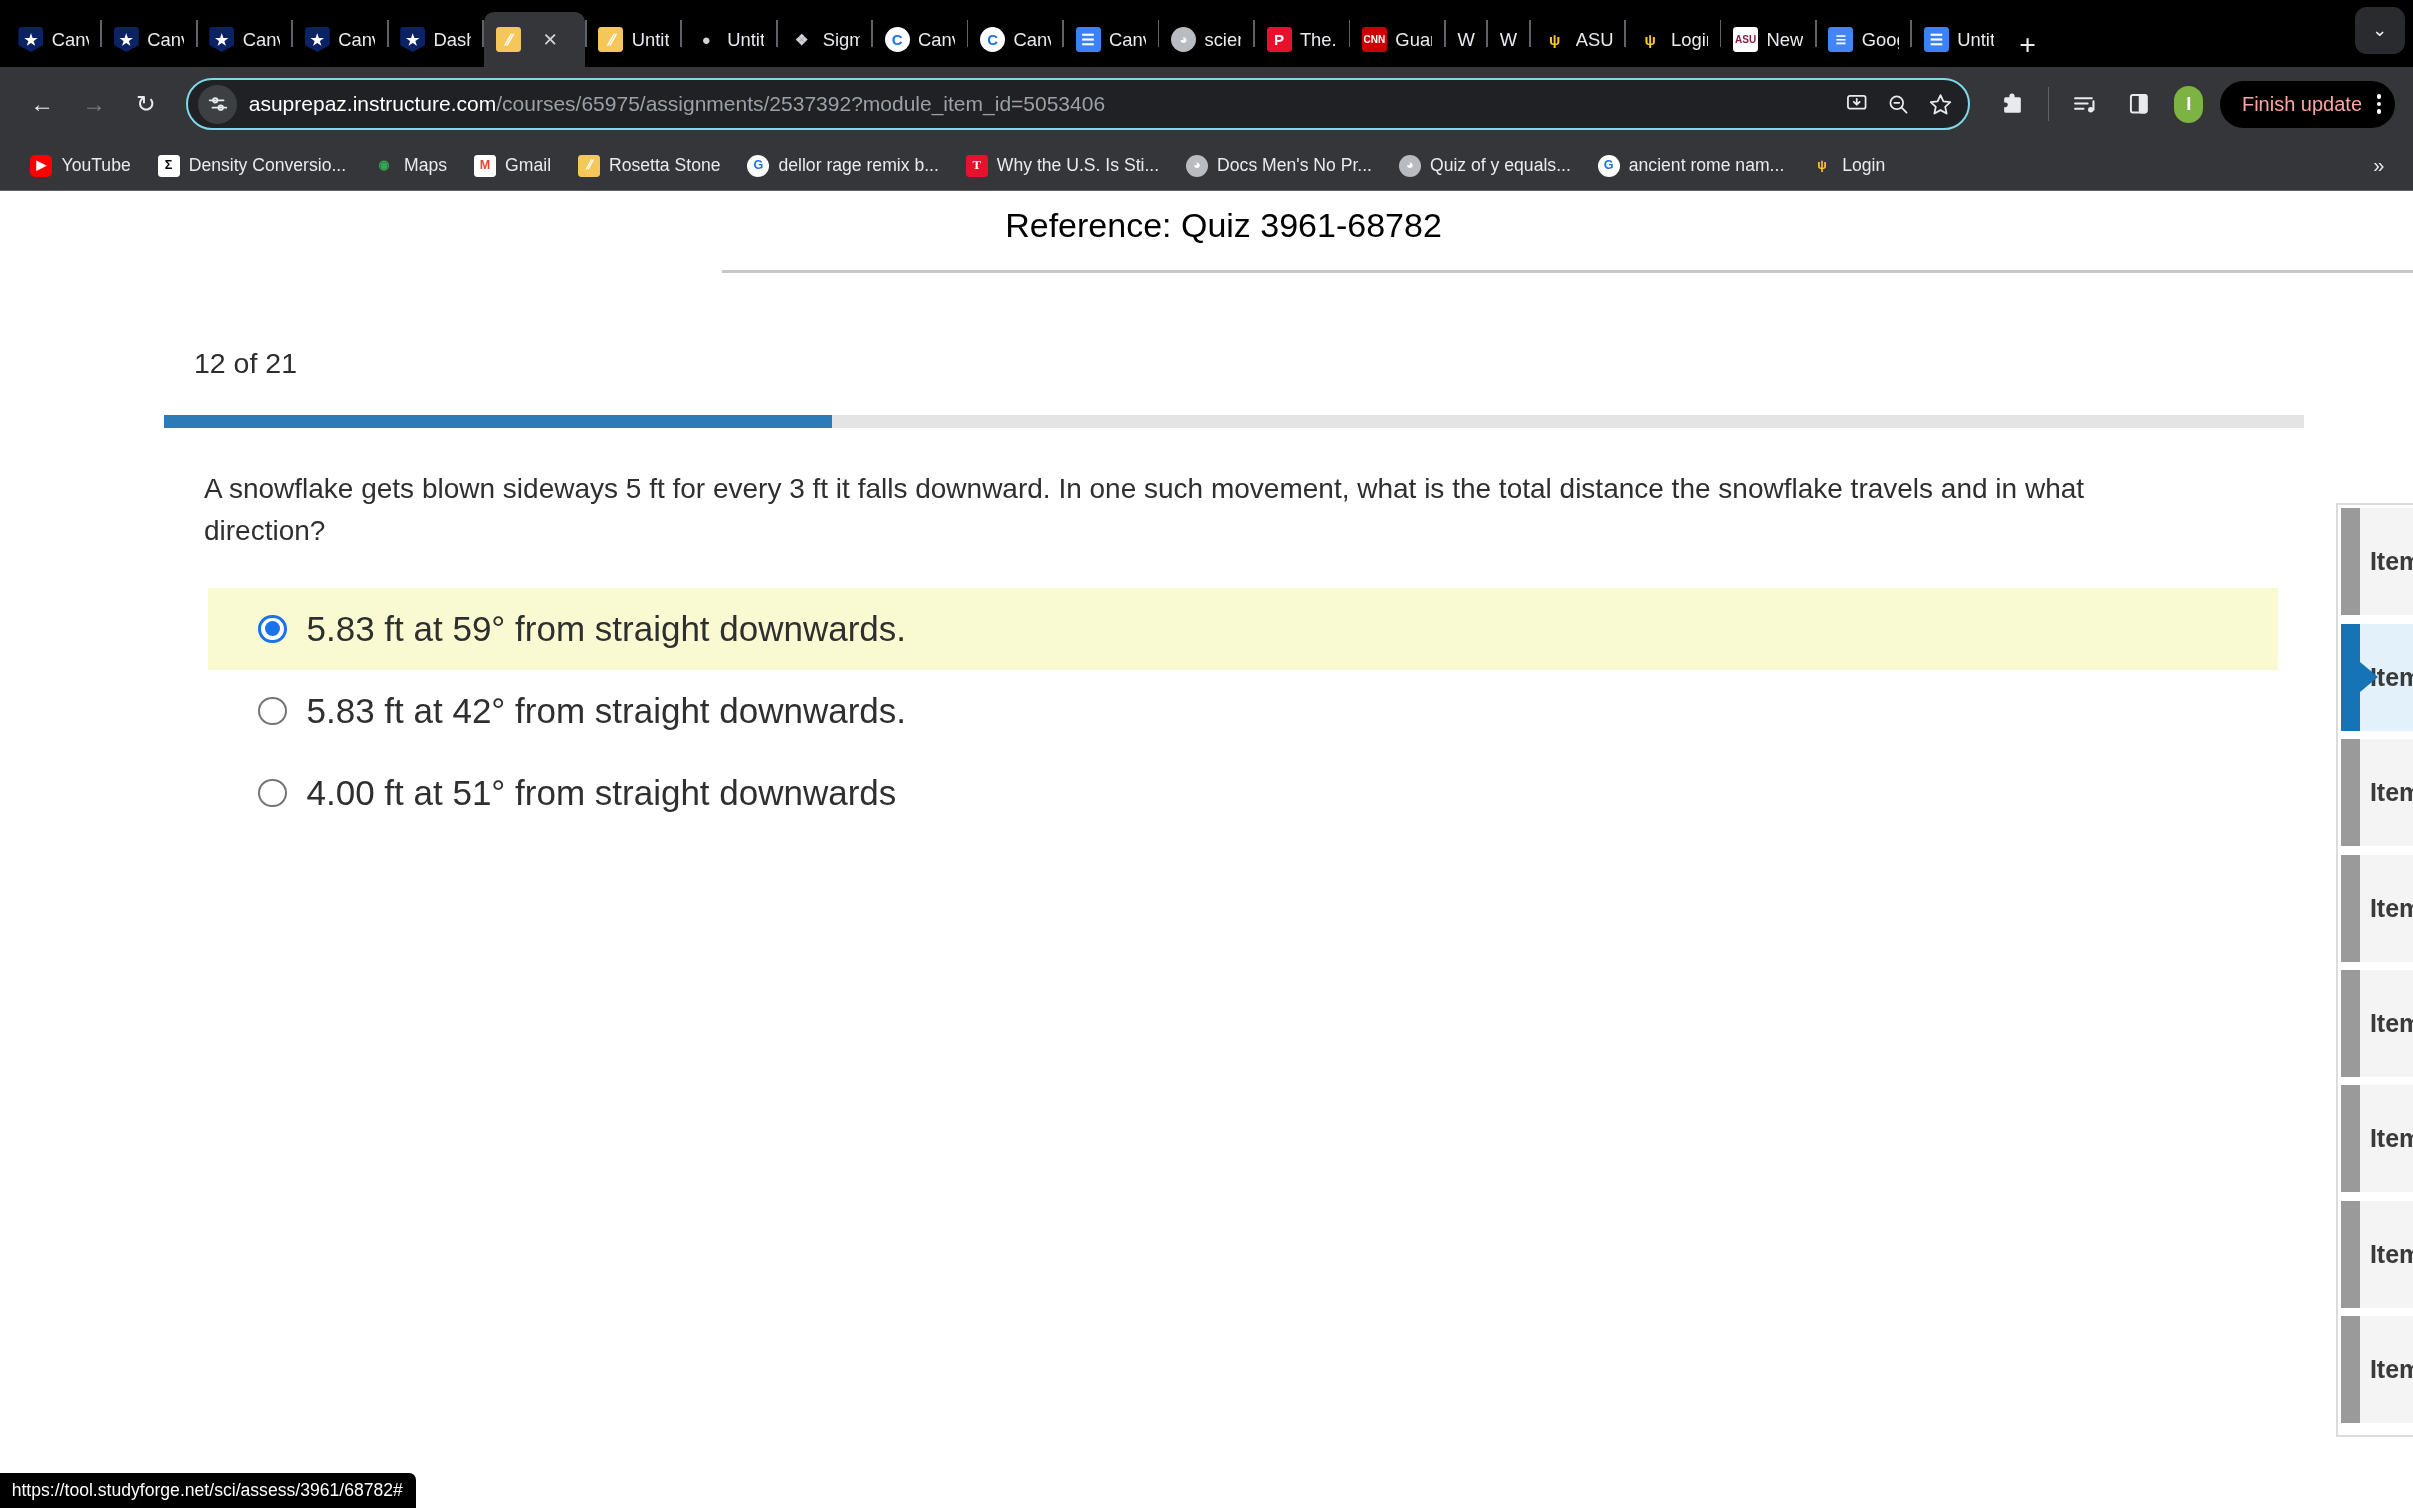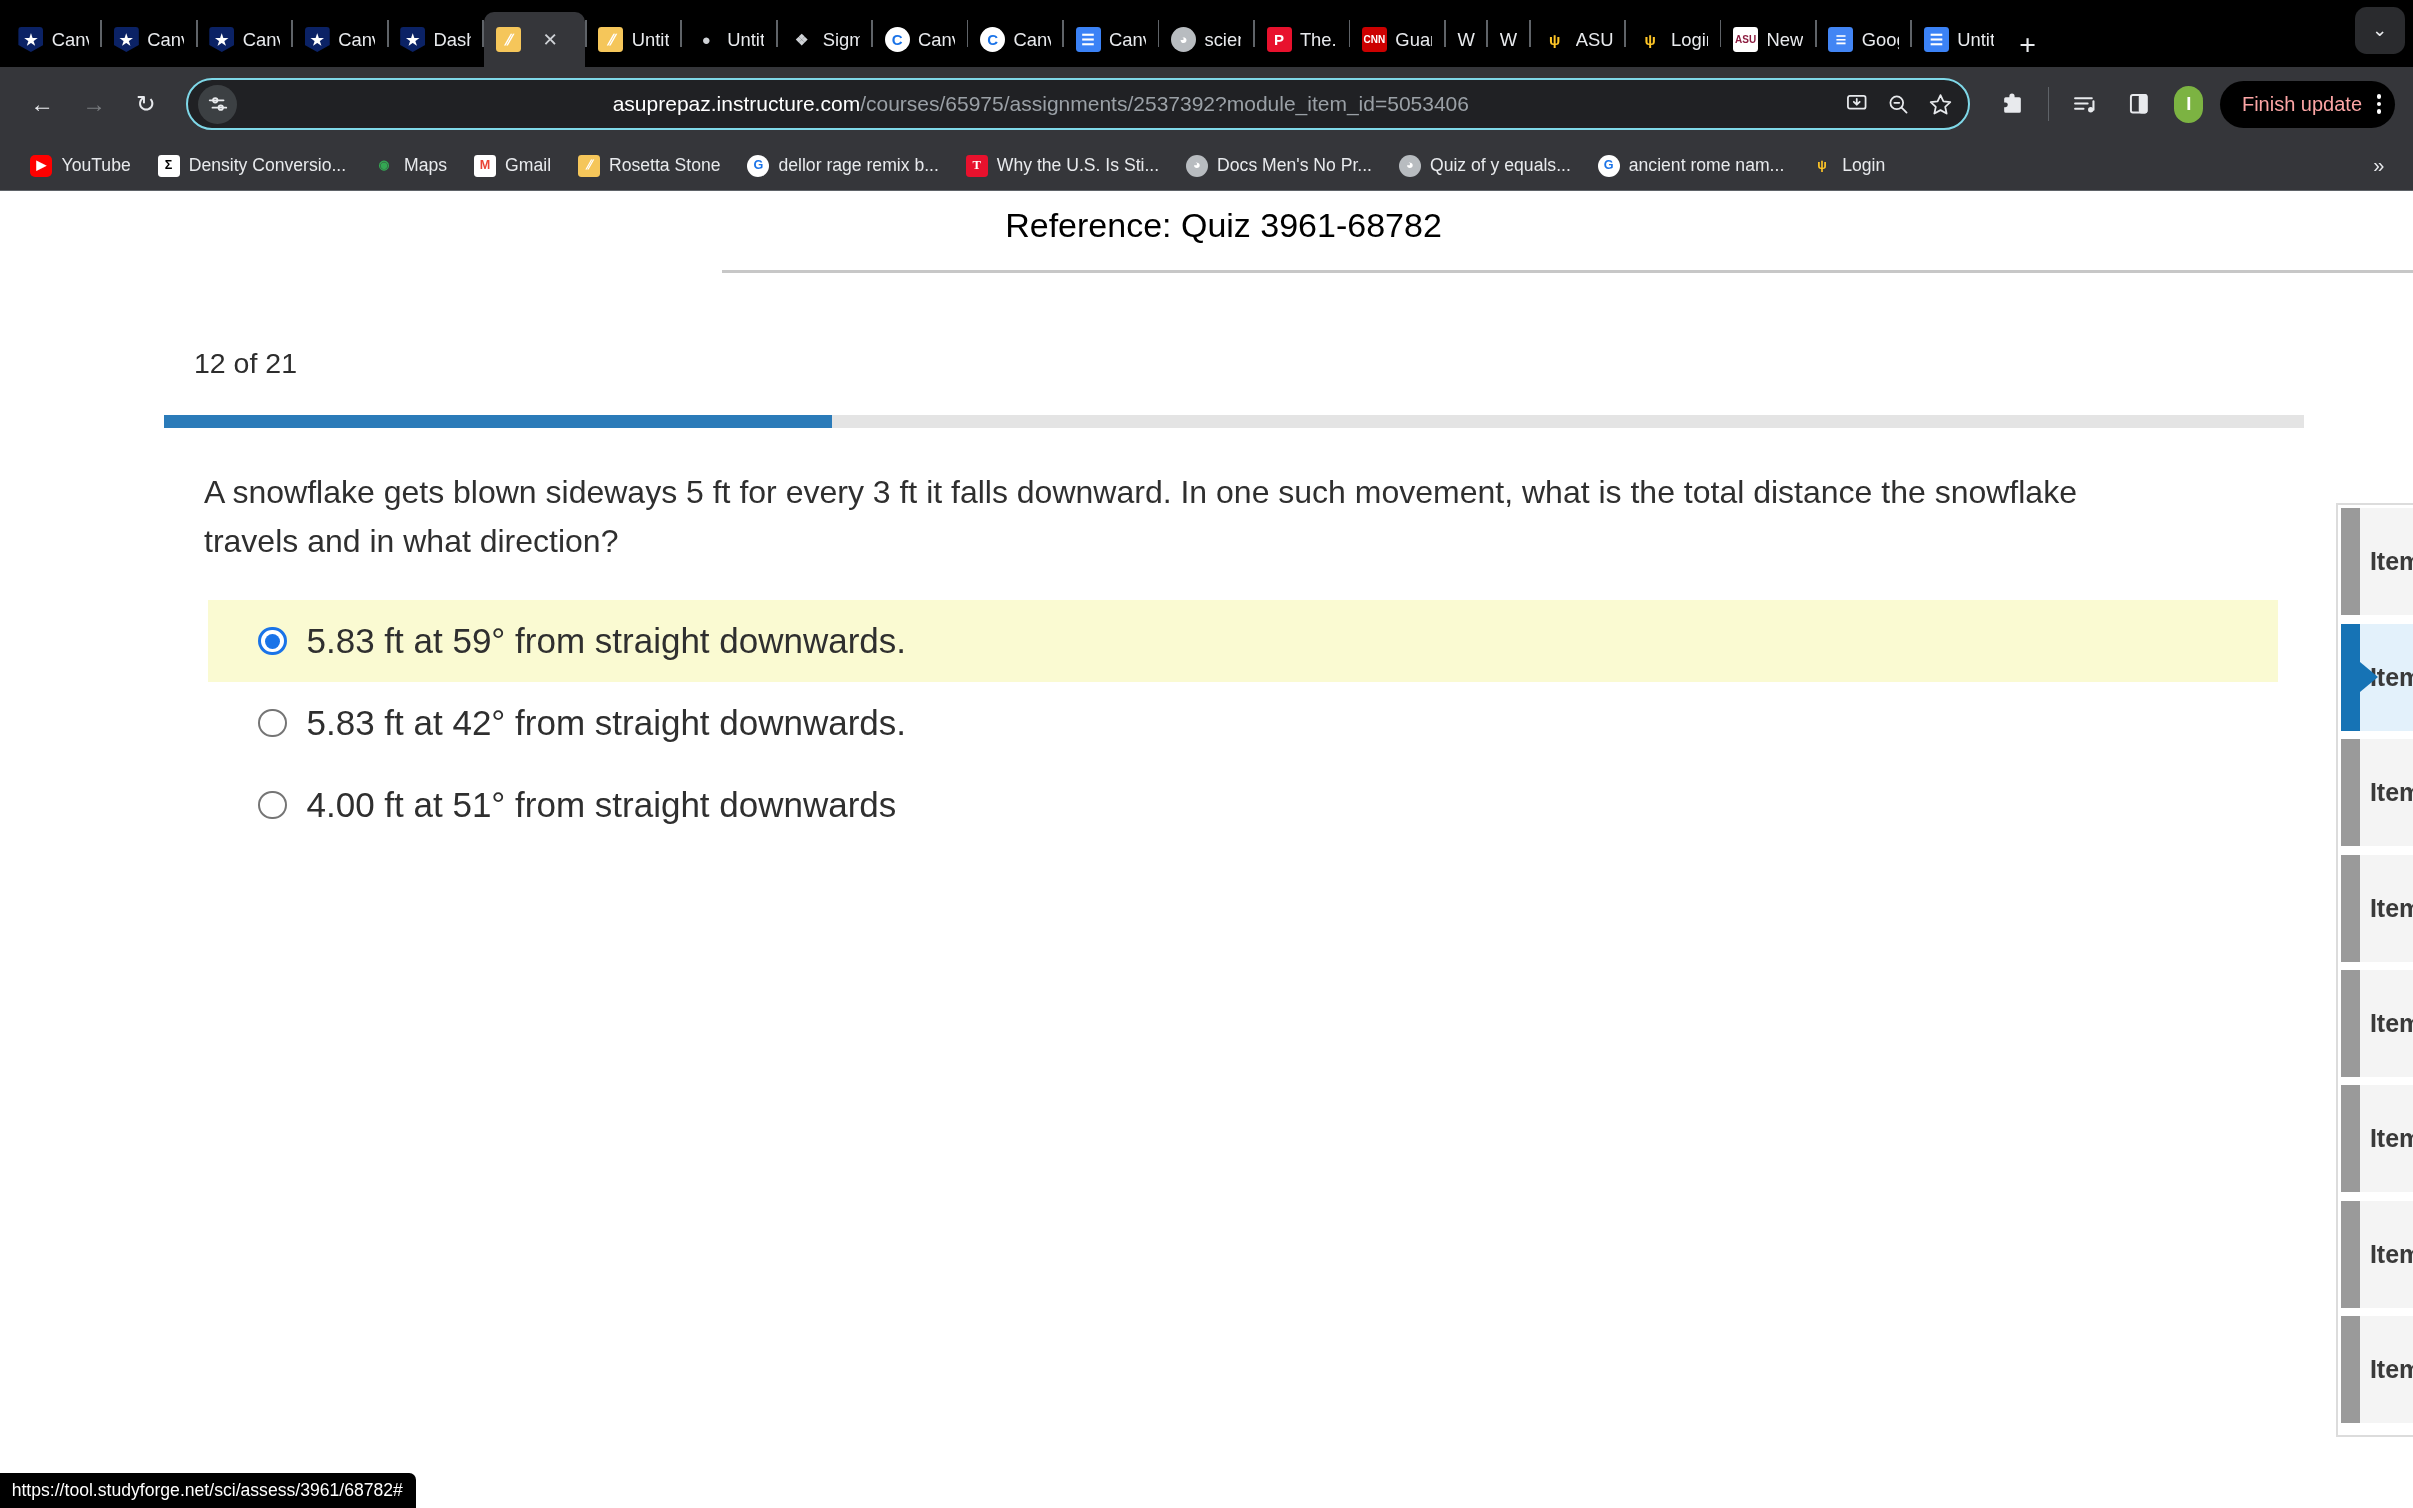--- a/index.html
+++ b/index.html
@@ -61,21 +61,20 @@
     width: 47px; height: 47px; border-radius: 50%;
     display:flex; align-items:center; justify-content:center;
     color:#e8eaed; font-size: 23.5px; flex:0 0 47px;
   }
   .nav-btn.disabled { color:#7a7d80; }
   .omnibox {
     flex: 1 1 auto; height: 52px; margin: 0 13.4px 0 11.7px;
     background: #202124; border: 2.5px solid #7fd8e8; border-radius: 28.5px;
     display: flex; align-items: center; padding: 0 15px 0 10px; gap: 11.7px;
     min-width: 0;
-    text-align: center;
   }
   .omni-icon {
     width: 39px; height: 39px; border-radius: 50%; background:#3c4043;
     display:flex; align-items:center; justify-content:center; flex:0 0 39px;
   }
   .omni-url {
     flex: 1 1 auto; color:#9aa0a6; font-size: 21px; white-space: nowrap;
     overflow: hidden; text-overflow: clip;
   }
   .omni-url .host { color:#ffffff; }
@@ -130,21 +129,21 @@
   .qcount {
     margin: 74px 0 0 194px; font-size: 28.5px; color:#2d2d2d;
   }
   .progress-wrap {
     margin: 35px 0 0 164px; width: 2140px; height: 13.4px; background:#e4e4e4;
   }
   .progress-bar { height: 13.4px; background: #2b7bb9; width: 31.2%; }
 
   .qtext {
     margin: 40px 0 0 204px; width: 1953px;
-    font-size: 32px; line-height: 1.52; color: #2f2f2f;
+    font-size: 28px; line-height: 1.52; color: #2f2f2f;
   }
 
   .options { margin: 35px 0 0 208px; width: 2070px; }
   .option {
     display:flex; align-items:center; gap: 20px;
     height: 82px; padding-left: 50px;
   }
   .option.selected { background: #fafad2; }
   .radio {
     width: 28.5px; height: 28.5px; border-radius: 50%;

